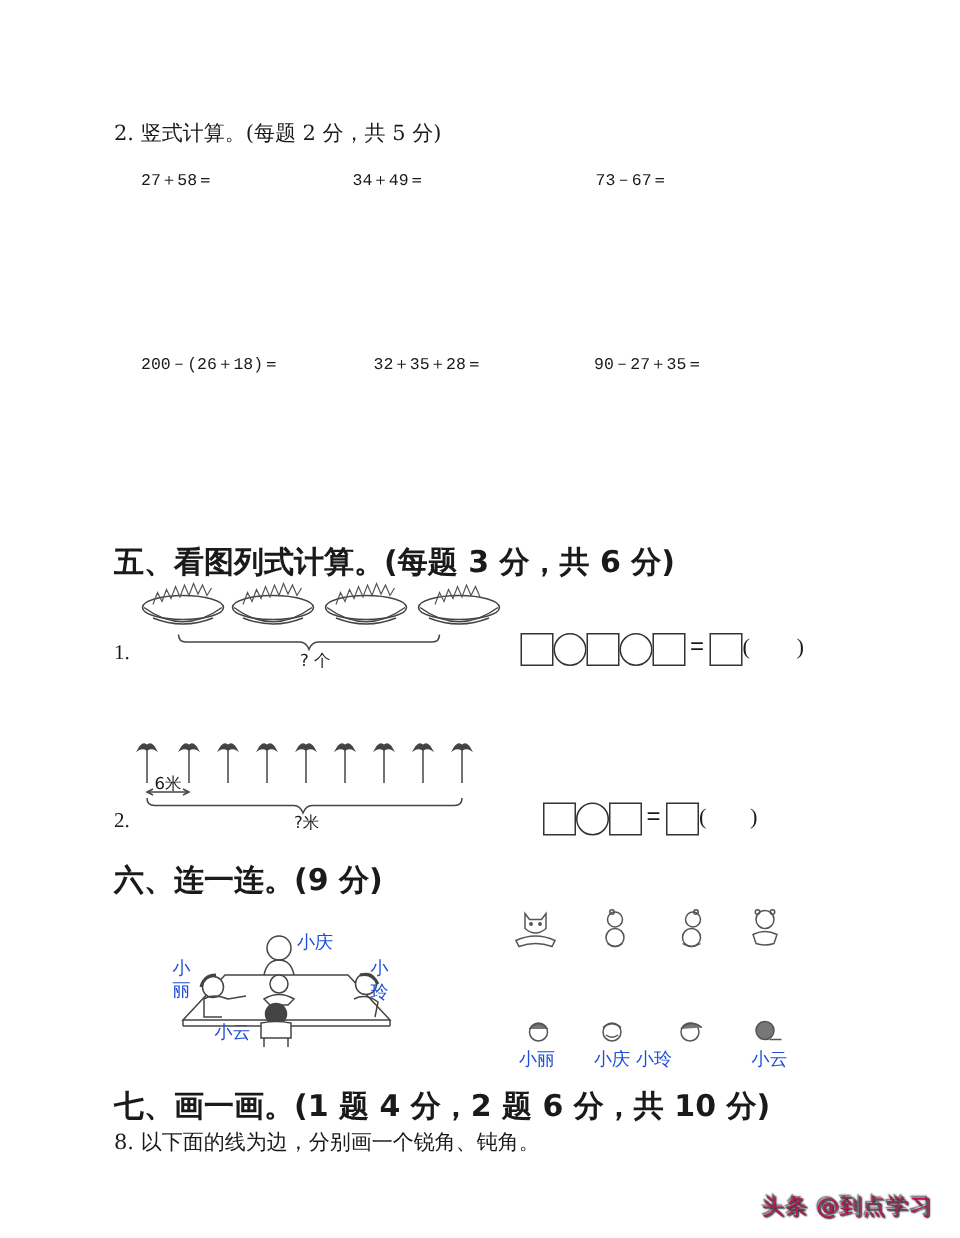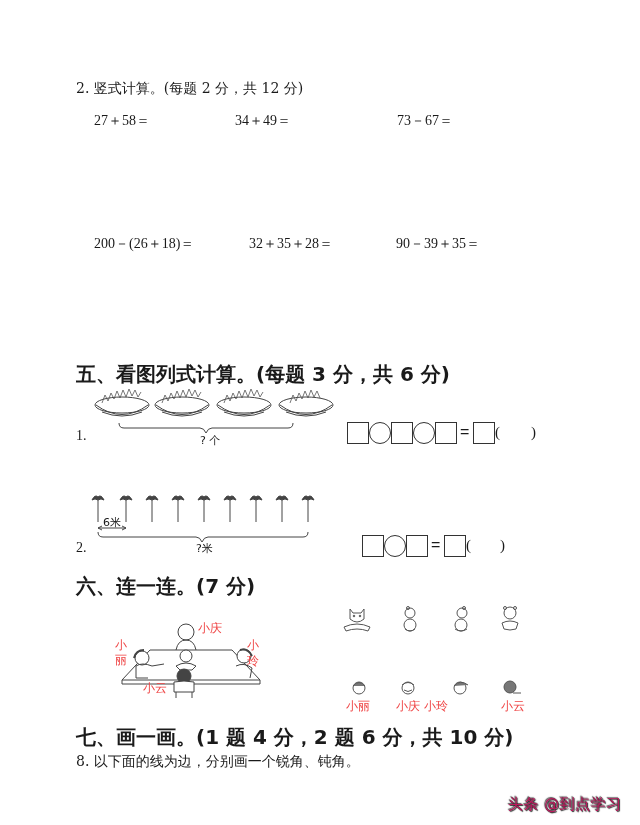--- a/index.html
+++ b/index.html
@@ -4,46 +4,46 @@
   <style>
     html, body { margin: 0; padding: 0; background: #ffffff; }
     body {
       width: 640px; height: 825px; position: relative; overflow: hidden;
       font-family: "DejaVu Serif", "Liberation Serif", serif;
       color: #1a1a1a;
     }
     .abs { position: absolute; }
     .q-title { font-size: 14px; white-space: nowrap; }
     .sec-title { font-size: 20px; font-weight: bold; white-space: nowrap; font-family: "DejaVu Sans", sans-serif; }
-    .expr { font-size: 14px; white-space: nowrap; font-family: Liberation Serif, serif; }
+    .expr { font-size: 11px; white-space: nowrap; font-family: Liberation Mono, monospace; }
     .label { font-size: 14px; font-family: "Liberation Serif", serif; }
     .small { font-size: 11px; font-family: "DejaVu Sans", sans-serif; white-space: nowrap; }
     .box { position: absolute; width: 22px; height: 22px; border: 1.2px solid #333; box-sizing: border-box; background: #fff; }
     .circ { position: absolute; width: 22px; height: 22px; border: 1.2px solid #333; border-radius: 50%; box-sizing: border-box; background: #fff; }
     .eq { position: absolute; font-size: 16px; font-family: "Liberation Sans", sans-serif; }
     .paren { position: absolute; font-size: 15px; font-family: "Liberation Serif", serif; }
     .watermark {
       font-family: "DejaVu Sans", sans-serif; font-size: 15px; color: #be185d;
       text-shadow: 0 0 1px #333, 1px 1px 1px #222, -1px -1px 1px #555;
       letter-spacing: 0.5px; white-space: nowrap;
     }
-    .name-lbl { font-size: 12px; font-family: Liberation Sans, sans-serif; white-space: nowrap; color:#ef4444; }
+    .name-lbl { font-size: 12px; font-family: Liberation Sans, sans-serif; white-space: nowrap; color:#1d4ed8; }
   </style>
 </head>
 <body>
 
-<div class="abs q-title" style="left:76px; top:80px;">2.  竖式计算。(每题 2 分，共 12 分)</div>
+<div class="abs q-title" style="left:76px; top:80px;">2.  竖式计算。(每题 2 分，共 5 分)</div>
 
 <div class="abs expr" style="left:94px; top:112px;">27＋58＝</div>
 <div class="abs expr" style="left:235px; top:112px;">34＋49＝</div>
 <div class="abs expr" style="left:397px; top:112px;">73－67＝</div>
 
 <div class="abs expr" style="left:94px; top:235px;">200－(26＋18)＝</div>
 <div class="abs expr" style="left:249px; top:235px;">32＋35＋28＝</div>
-<div class="abs expr" style="left:396px; top:235px;">90－39＋35＝</div>
+<div class="abs expr" style="left:396px; top:235px;">90－27＋35＝</div>
 
 <div class="abs sec-title" style="left:76px; top:361px;">五、看图列式计算。(每题 3 分，共 6 分)</div>
 
 <div class="abs" style="left:92px; top:388px; width:250px; height:60px;">
   <svg width="250" height="60" viewBox="0 0 250 60">
     <g fill="none" stroke="#444" stroke-width="1">
 
       <g transform="translate(2,2)">
         <ellipse cx="28" cy="15" rx="27" ry="8" fill="#fff"></ellipse>
         <path d="M2 15 Q28 34 54 15"></path>
@@ -145,21 +145,21 @@
 <div class="abs" style="left:362px; top:535px; width:160px; height:26px;">
   <div class="box" style="left:0; top:0;"></div>
   <div class="circ" style="left:22px; top:0;"></div>
   <div class="box" style="left:44px; top:0;"></div>
   <div class="eq" style="left:69px; top:1px;">=</div>
   <div class="box" style="left:82px; top:0;"></div>
   <div class="paren" style="left:104px; top:2px;">(</div>
   <div class="paren" style="left:138px; top:2px;">)</div>
 </div>
 
-<div class="abs sec-title" style="left:76px; top:573px;">六、连一连。(7 分)</div>
+<div class="abs sec-title" style="left:76px; top:573px;">六、连一连。(9 分)</div>
 
 <div class="abs" style="left:112px; top:610px; width:160px; height:90px;">
   <svg width="160" height="90" viewBox="0 0 160 90">
     <g fill="none" stroke="#444" stroke-width="1">
 
       <path d="M10 70 L38 40 L120 40 L148 70 Z" fill="#fff"></path>
       <line x1="10" y1="70" x2="10" y2="74"></line>
       <line x1="148" y1="70" x2="148" y2="74"></line>
       <line x1="10" y1="74" x2="148" y2="74"></line>
 

